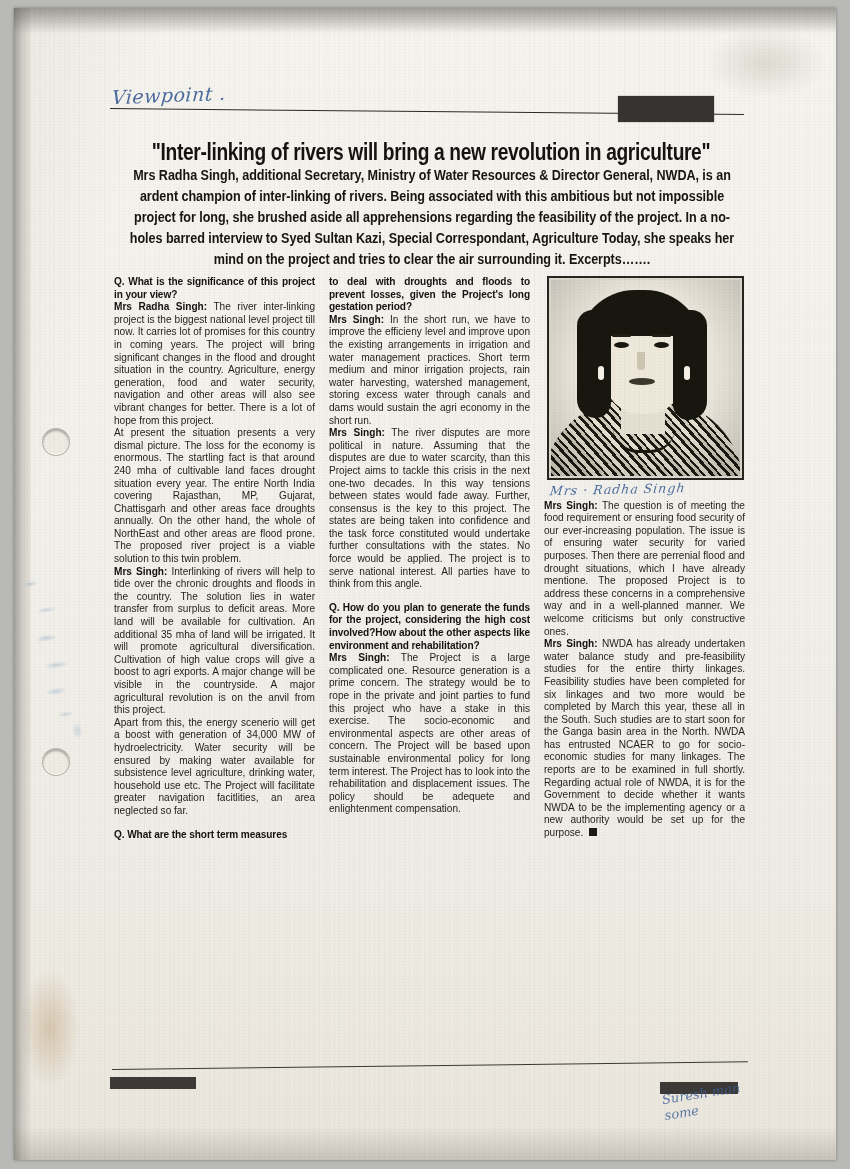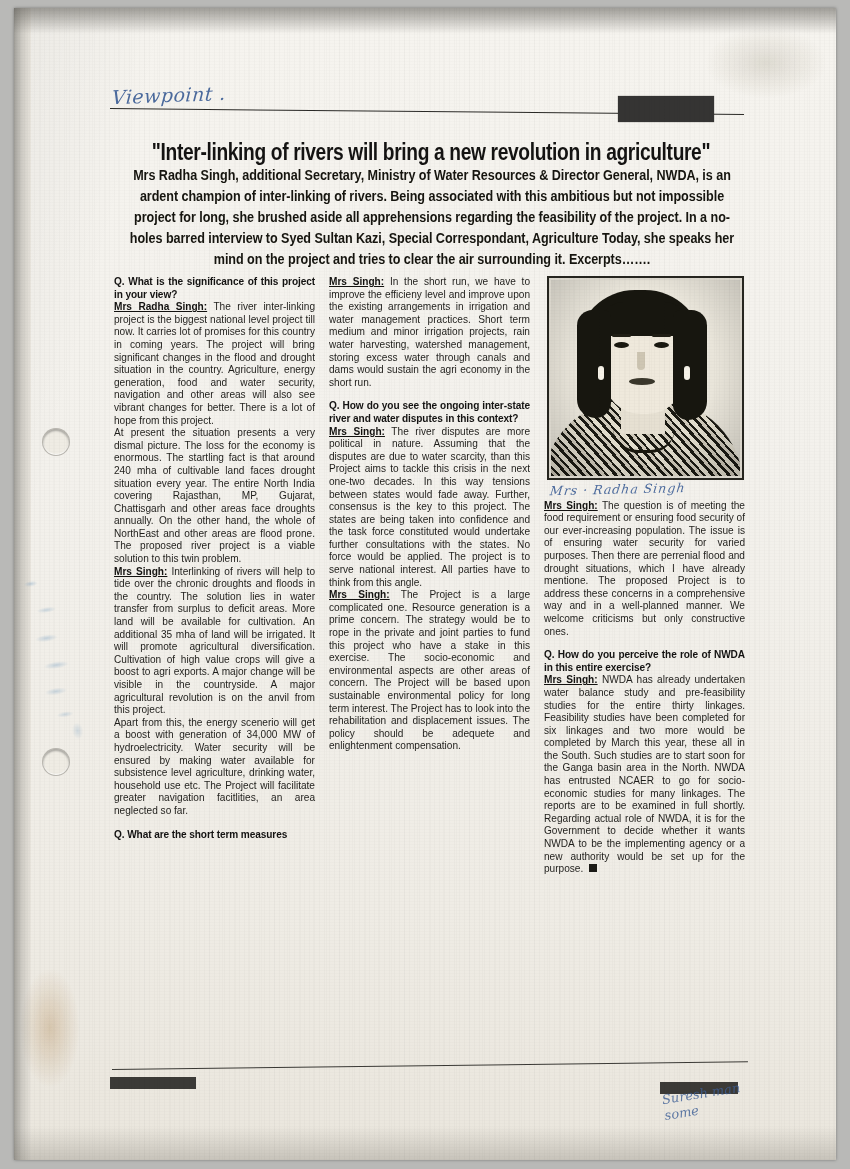--- a/index.html
+++ b/index.html
@@ -216,21 +216,21 @@
     -webkit-hyphens: auto;
     hyphens: auto;
   }
   .q {
     font-weight: 700;
     color: #141312;
     margin-top: 11px !important;
     letter-spacing: -0.1px;
   }
   .q:first-child { margin-top: 0 !important; }
-  .spk { font-weight: 700; color: #131210; text-decoration: underline; }
+  .spk { font-weight: 700; color: #131210; }
   .ans { margin-top: 0 !important; }
   .cont { margin-top: 0 !important; }
 
   
   #photo-block {
     margin: 0 0 4px 0;
     width: 197px;
   }
   #photo-frame {
     width: 189px;
@@ -473,25 +473,26 @@
           <p class="ans"><span class="spk">Mrs Radha Singh:</span><span> The river inter-linking project is the biggest national level project till now. It carries lot of promises for this country in coming years. The project will bring significant changes in the flood and drought situation in the country. Agriculture, energy generation, food and water security, navigation and other areas will also see vibrant changes for better. There is a lot of hope from this project.</span></p>
           <p class="cont">At present the situation presents a very dismal picture. The loss for the economy is enormous. The startling fact is that around 240 mha of cultivable land faces drought situation every year. The entire North India covering Rajasthan, MP, Gujarat, Chattisgarh and other areas face droughts annually. On the other hand, the whole of NorthEast and other areas are flood prone. The proposed river project is a viable solution to this twin problem.</p>
 
           <p class="ans"><span class="spk">Mrs Singh:</span><span> Interlinking of rivers will help to tide over the chronic droughts and floods in the country. The solution lies in water transfer from surplus to deficit areas. More land will be available for cultivation. An additional 35 mha of land will be irrigated. It will promote agricultural diversification. Cultivation of high value crops will give a boost to agri exports. A major change will be visible in the countryside. A major agricultural revolution is on the anvil from this project.</span></p>
           <p class="cont">Apart from this, the energy scenerio will get a boost with generation of 34,000 MW of hydroelectricity. Water security will be ensured by making water available for subsistence level agriculture, drinking water, household use etc. The Project will facilitate greater navigation facitlities, an area neglected so far.</p>
 
           <p class="q">Q. What are the short term measures</p>
         </div>
 
         <div class="col" id="col2">
+          <p class="q">to deal with droughts and floods to prevent losses, given the Project's long gestation period?</p>
           <p class="ans"><span class="spk">Mrs Singh:</span><span> In the short run, we have to improve the efficieny level and improve upon the existing arrangements in irrigation and water management practices. Short term medium and minor irrigation projects, rain water harvesting, watershed management, storing excess water through canals and dams would sustain the agri economy in the short run.</span></p>
 
-          <p class="q">Q. How do you see the ongoing inter-state river and water disputes in this context?</p>
           <p class="ans"><span class="spk">Mrs Singh:</span><span> The river disputes are more political in nature. Assuming that the disputes are due to water scarcity, than this Project aims to tackle this crisis in the next one-two decades. In this way tensions between states would fade away. Further, consensus is the key to this project. The states are being taken into confidence and the task force constituted would undertake further consultations with the states. No force would be applied. The project is to serve national interest. All parties have to think from this angle.</span></p>
 
+          <p class="q">Q. How do you plan to generate the funds for the project, considering the high cost involved?How about the other aspects like environment and rehabilitation?</p>
           <p class="ans"><span class="spk">Mrs Singh:</span><span> The Project is a large complicated one. Resource generation is a prime concern. The strategy would be to rope in the private and joint parties to fund this project who have a stake in this exercise. The socio-economic and environmental aspects are other areas of concern. The Project will be based upon sustainable environmental policy for long term interest. The Project has to look into the rehabilitation and displacement issues. The policy should be adequete and enlightenment compensation.</span></p>
         </div>
 
         <div class="col" id="col3">
 
           <div id="photo-block">
             <div id="photo-frame">
               <div id="portrait">
                 <div class="p-hair-back"></div>
                 <div class="p-shoulders"></div>
@@ -510,21 +511,20 @@
                 <div class="p-earring-r"></div>
                 <div class="p-necklace"></div>
                 <div class="p-vignette"></div>
               </div>
             </div>
             <div id="photo-caption-hand">Mrs · Radha Singh</div>
           </div>
 
           <p class="ans"><span class="spk">Mrs Singh:</span><span> The question is of meeting the food requirement or ensuring food security of our ever-increasing population. The issue is of ensuring water security for varied purposes. Then there are perrenial flood and drought situations, which I have already mentione.  The proposed Project is to address these concerns in a comprehensive way and in a well-planned manner. We welcome criticisms but only constructive ones.</span></p>
 
-          <p class="q">Q. How do you perceive the role of NWDA in this entire exercise?</p>
           <p class="ans endline"><span class="spk">Mrs Singh:</span><span> NWDA has already undertaken water balance study and pre-feasibility studies for the entire thirty linkages. Feasibility studies have been completed for six linkages and two more would be completed by March this year, these all in the South. Such studies are to start soon for the Ganga basin area in the North. NWDA has entrusted NCAER to go for socio-economic studies for many linkages. The reports are to be examined in full shortly. Regarding actual role of NWDA, it is for the Government to decide whether it wants NWDA to be the implementing agency or a new authority would be set up for the purpose.</span><span id="end-mark"></span></p>
         </div>
 
       </div>
 
       <div id="footer-rule"></div>
       <div id="footer-left-bar"></div>
       <div id="footer-right-bar"></div>
 
       <div id="handwritten-br">

